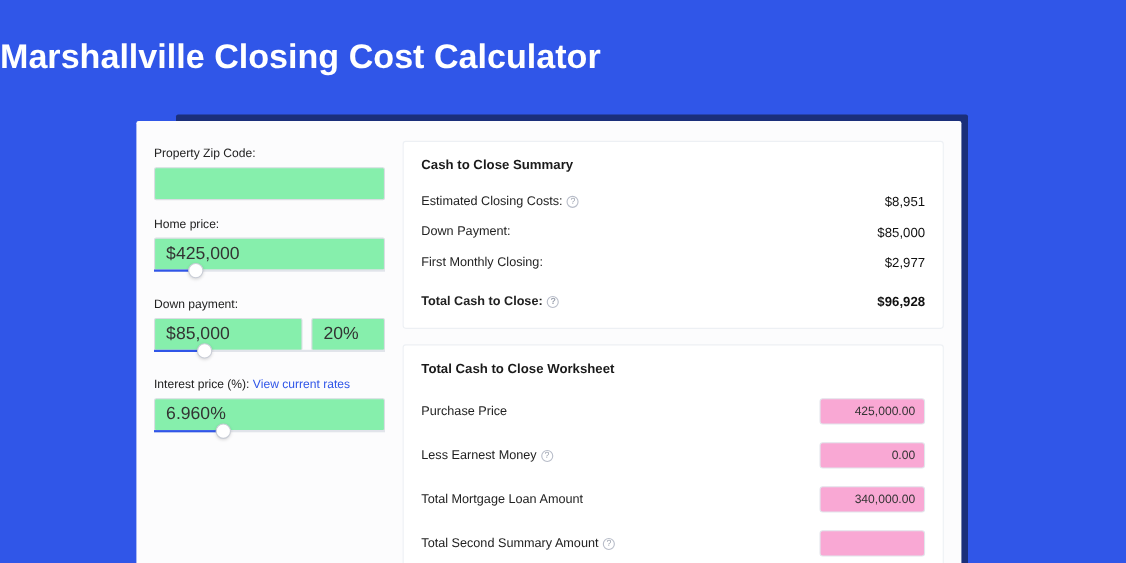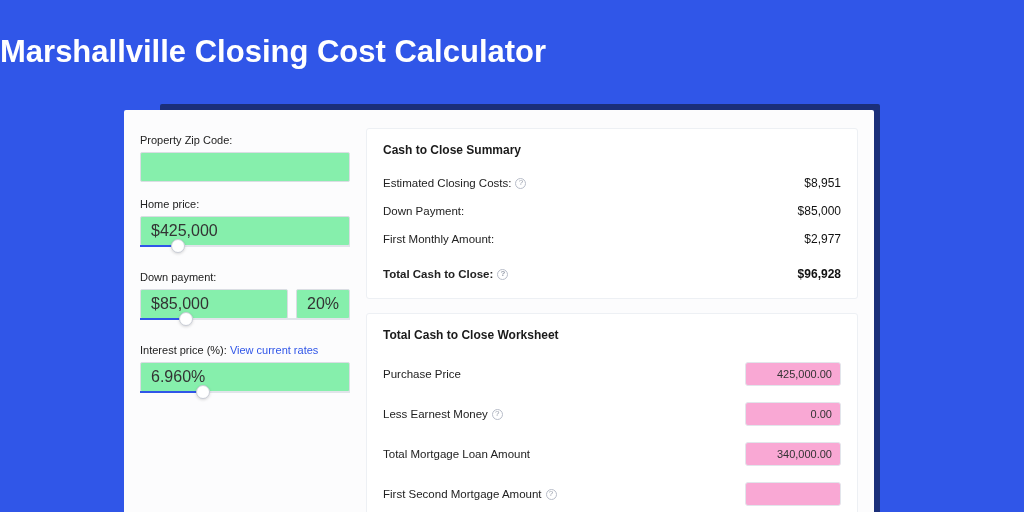--- a/index.html
+++ b/index.html
@@ -72,21 +72,21 @@
     position: absolute; top: 0; left: 0; height: 2px;
     background: #3056e8;
   }
   .slider-thumb {
     position: absolute; top: -6px; width: 14px; height: 14px;
     border-radius: 50%; background: #fff; border: 1px solid #c9cdd6;
     box-shadow: 0 1px 3px rgba(0,0,0,0.15);
     transform: translateX(-50%);
   }
   .dp-row { display: flex; gap: 8px; }
-  .dp-pct { width: 54px; }
+  .dp-pct { width: 67px; }
   .rate-link { color: #3056e8; font-size: 11px; text-decoration: none; }
   
   .right-col { flex: 1; display: flex; flex-direction: column; gap: 14px; border-radius: 19px; }
   .panel {
     background: #fff;
     border: 1px solid #edf0f4;
     border-radius: 3px;
     padding: 14px 16px 10px 16px;
   }
   .panel-title {
@@ -184,21 +184,21 @@
         <span class="sum-val">$8,951</span>
       </div>
       <div class="sum-row">
         <span class="sum-label">
           <span>Down Payment:</span>
         </span>
         <span class="sum-val">$85,000</span>
       </div>
       <div class="sum-row">
         <span class="sum-label">
-          <span>First Monthly Amount:</span>
+          <span>First Monthly Closing:</span>
         </span>
         <span class="sum-val">$2,977</span>
       </div>
       <div class="sum-row sum-total">
         <span class="sum-label">
           <span>Total Cash to Close:</span>
           <span class="help-icon">?</span>
         </span>
         <span class="sum-val">$96,928</span>
       </div>
@@ -221,21 +221,21 @@
         <input class="ws-input" value="0.00" style="">
       </div>
       <div class="ws-row">
         <span class="ws-label">
           <span>Total Mortgage Loan Amount</span>
         </span>
         <input class="ws-input" value="340,000.00" style="">
       </div>
       <div class="ws-row">
         <span class="ws-label">
-          <span>First Second Mortgage Amount</span>
+          <span>Total Second Summary Amount</span>
           <span class="help-icon">?</span>
         </span>
         <input class="ws-input" value="" style="">
       </div>
     </div>
 
   </div>
 </div>
 
 </body></html>

